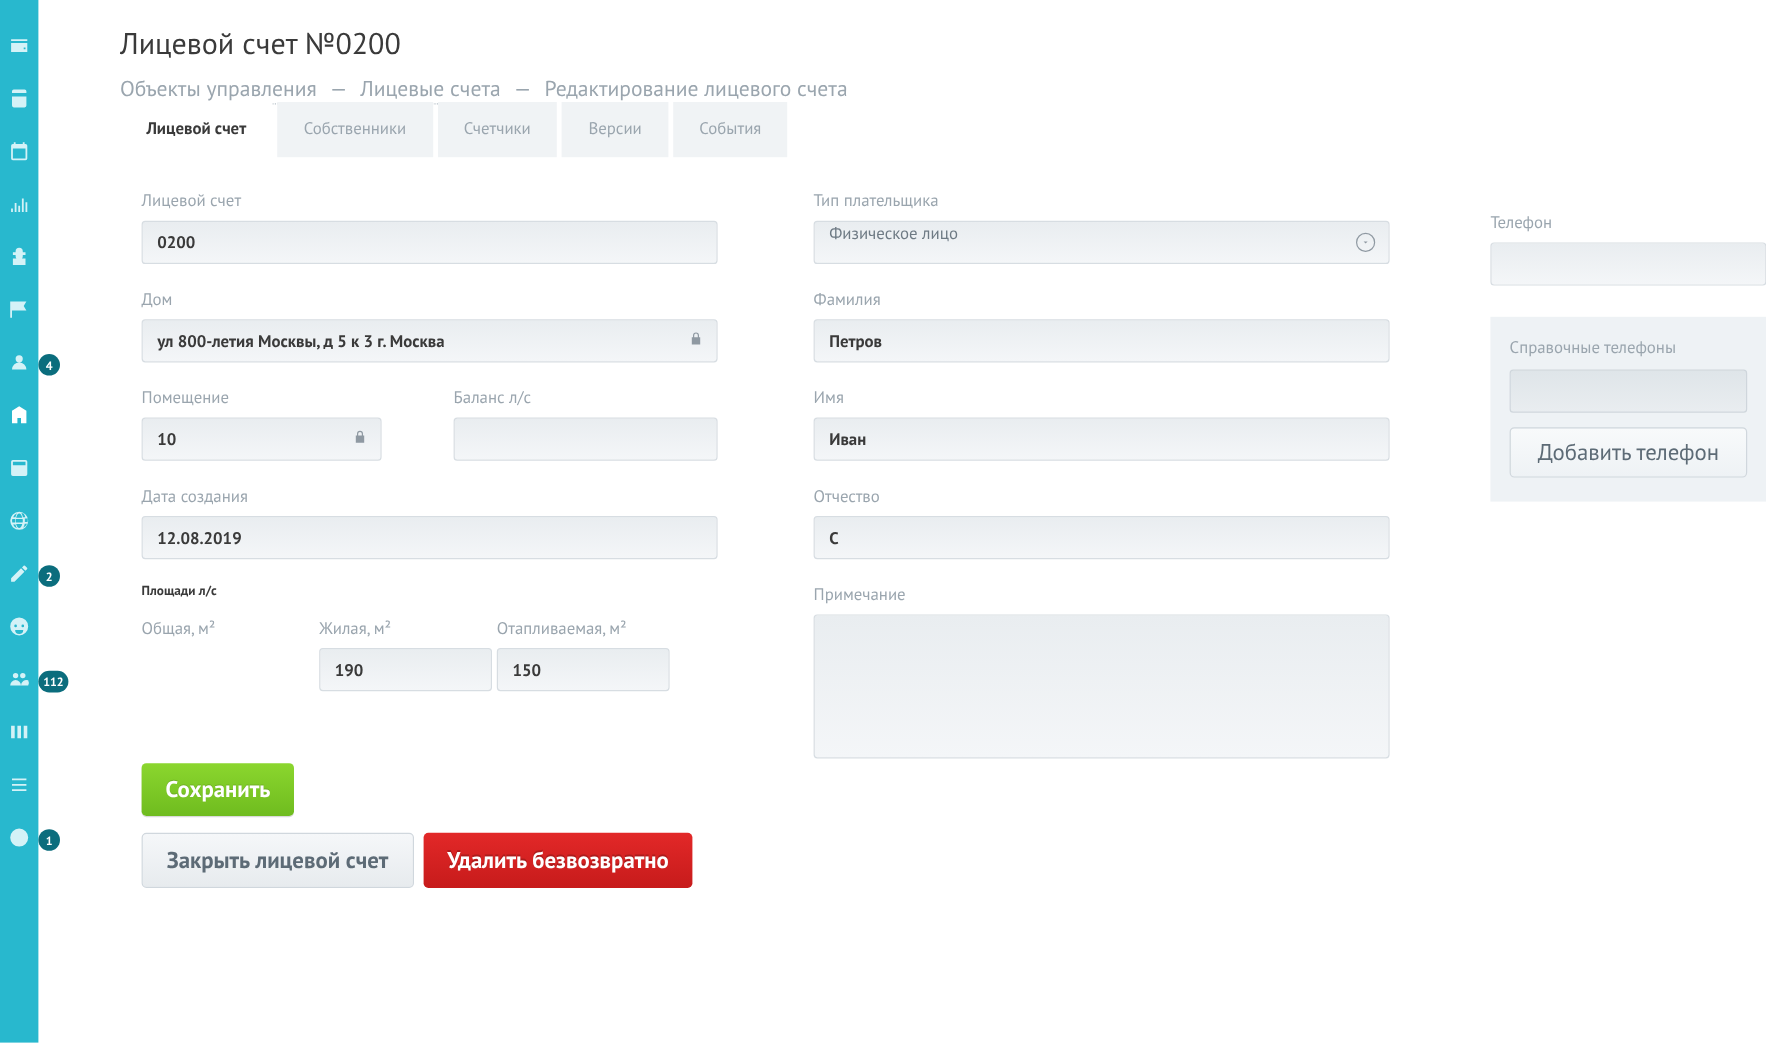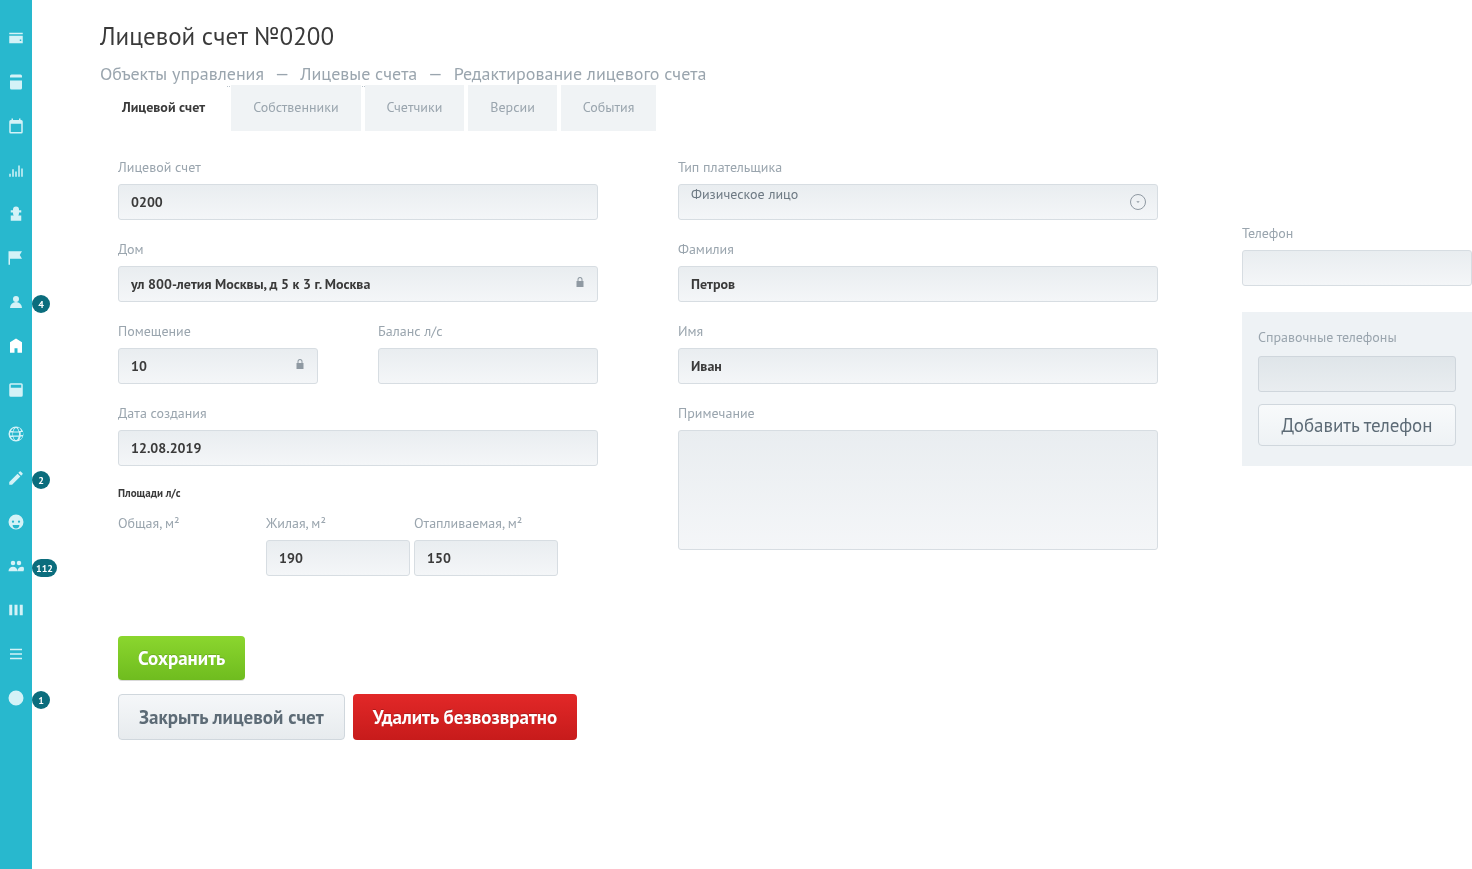--- a/index.html
+++ b/index.html
@@ -214,21 +214,21 @@
   .actions-primary { margin-top: 40px; }
   .actions-secondary { margin-top: 14px; display: flex; gap: 8px; }
 
   
   .right-box {
     position: absolute;
     right: 0;
     top: 176px;
     width: 230px;
   }
-  .right-box .field { margin-bottom: 26px; margin-top: 48px; }
+  .right-box .field { margin-bottom: 26px; }
   .ref-box {
     background: #eef2f5;
     padding: 16px 16px 20px 16px;
   }
   .ref-box .ref-title {
     font-size: 14px;
     color: #9aa5ae;
     margin-bottom: 10px;
   }
   .ref-box .ref-slot {
@@ -431,20 +431,24 @@
                 </span>
             </div>
           </div>
           <div class="field">
             <label class="field-label">Фамилия</label>
             <input class="input" value="Петров" style="">
           </div>
           <div class="field">
             <label class="field-label">Имя</label>
             <input class="input" value="Иван" style="">
+          </div>
+          <div class="field">
+            <label class="field-label">Отчество</label>
+            <input class="input" value="С" style="">
           </div>
           <div class="field">
             <label class="field-label">Примечание</label>
             <textarea class="textarea" style=""></textarea>
           </div>
         </div>
       </div>
     </div>
 
     <div class="right-box">

